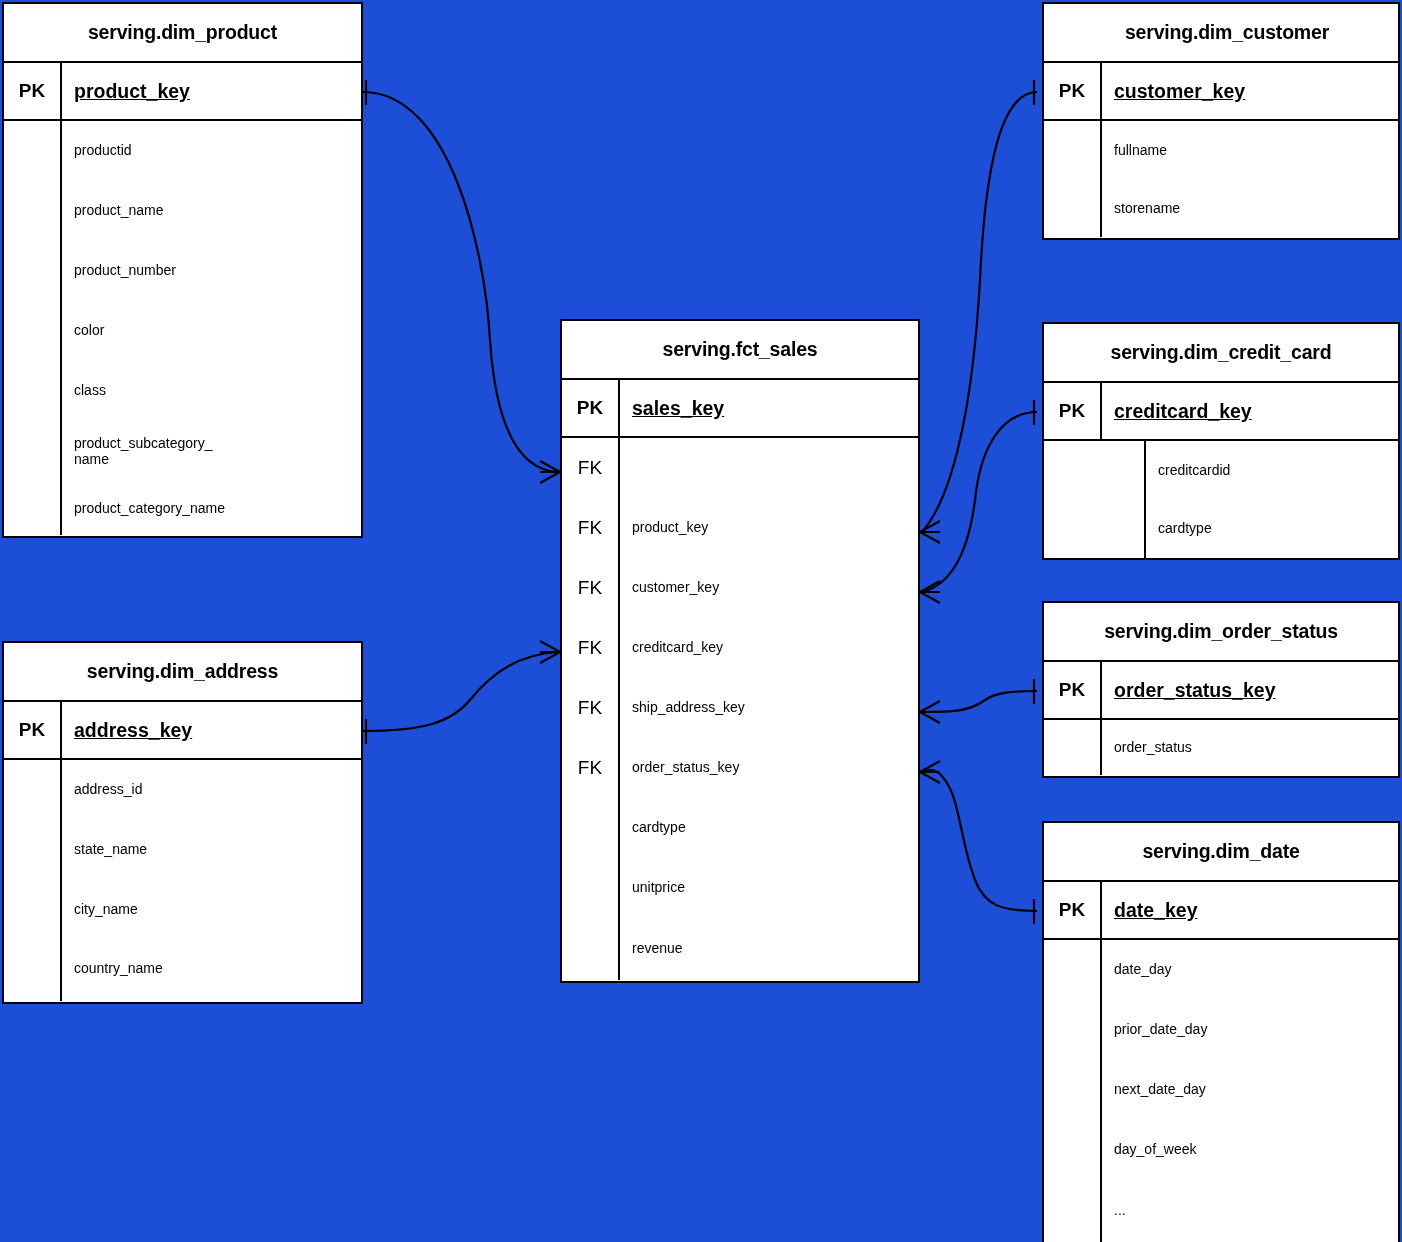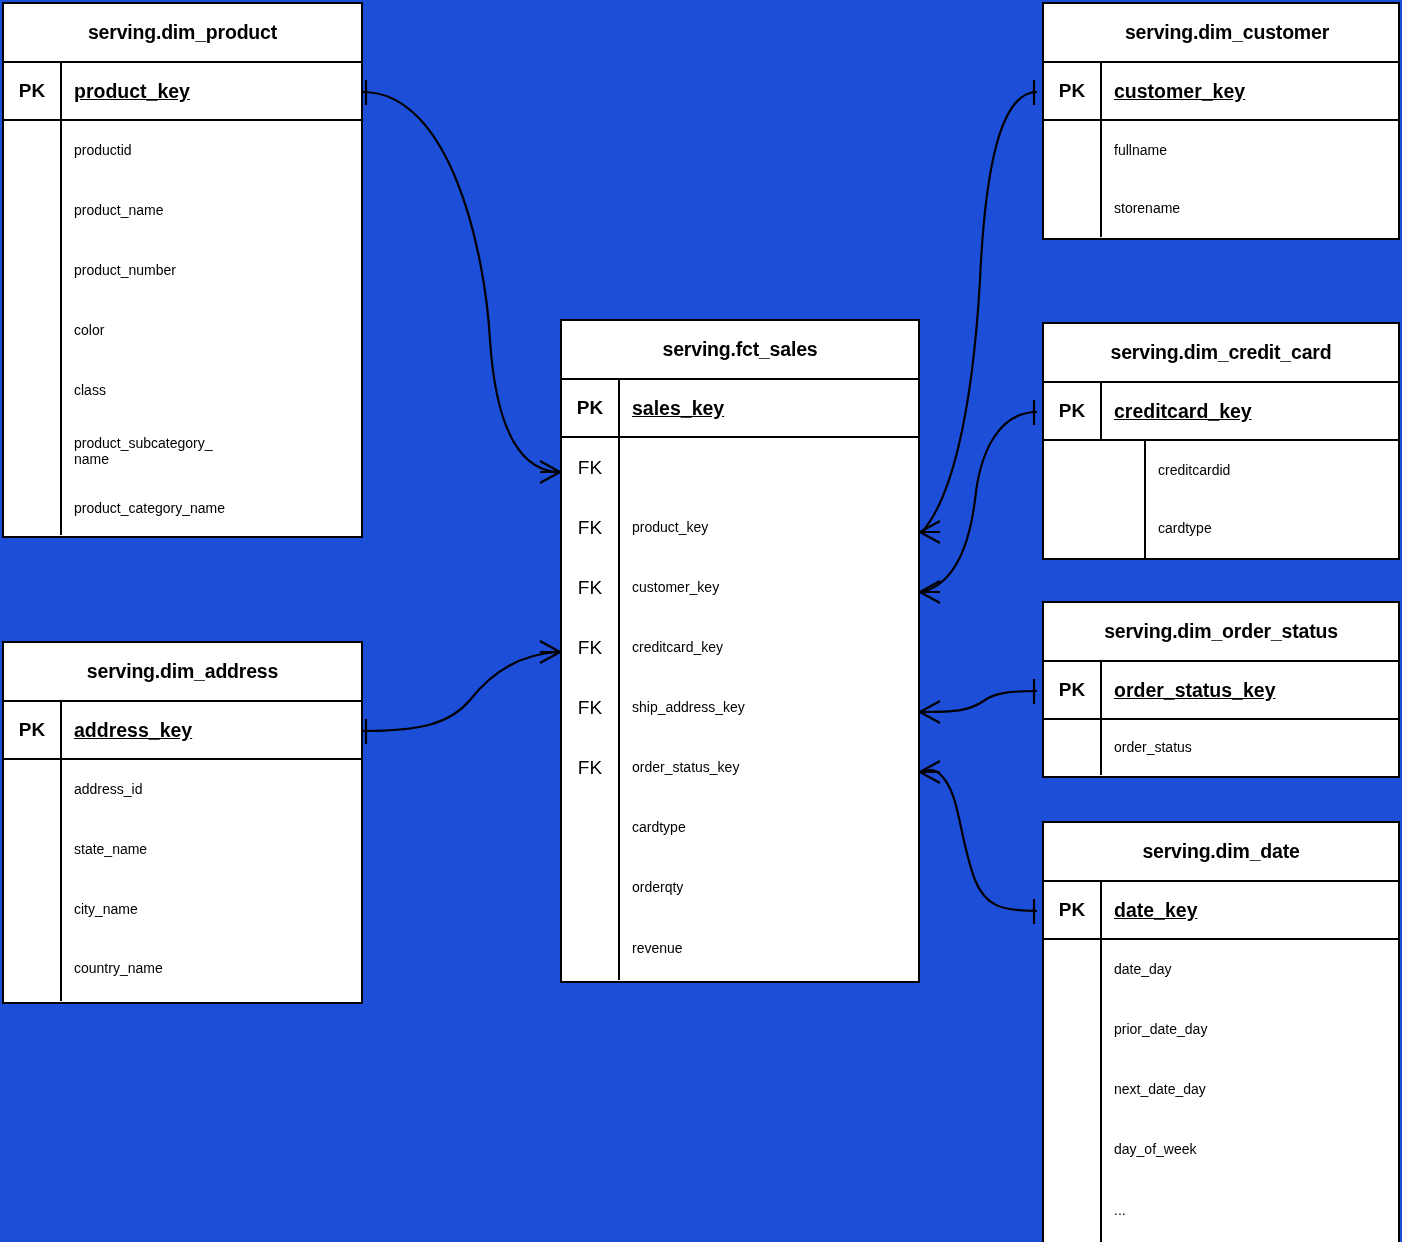--- a/index.html
+++ b/index.html
@@ -215,21 +215,21 @@
         <div class="kc" style="height:60px;"></div>
         <div class="kc" style="height:62px;"></div>
       </div>
       <div class="body-fieldcol">
         <div class="fc" style="height:60px;">product_key</div>
         <div class="fc" style="height:60px;">customer_key</div>
         <div class="fc" style="height:60px;">creditcard_key</div>
         <div class="fc" style="height:60px;">ship_address_key</div>
         <div class="fc" style="height:60px;">order_status_key</div>
         <div class="fc" style="height:60px;">cardtype</div>
-        <div class="fc" style="height:60px;">orderqty</div>
+        <div class="fc" style="height:60px;">unitprice</div>
         <div class="fc" style="height:62px;">revenue</div>
       </div>
     </div>
   </div>
 
   <div class="entity" style="left:1042px; top:2px; width:358px; height:238px;">
     <div class="ent-title" style="height:59px;padding-left:12px;">serving.dim_customer</div>
     <div class="row sep" style="height:58px;">
       <div class="keycell" style="width:58px;">PK</div>
       <div class="fieldcell pk">customer_key</div>

